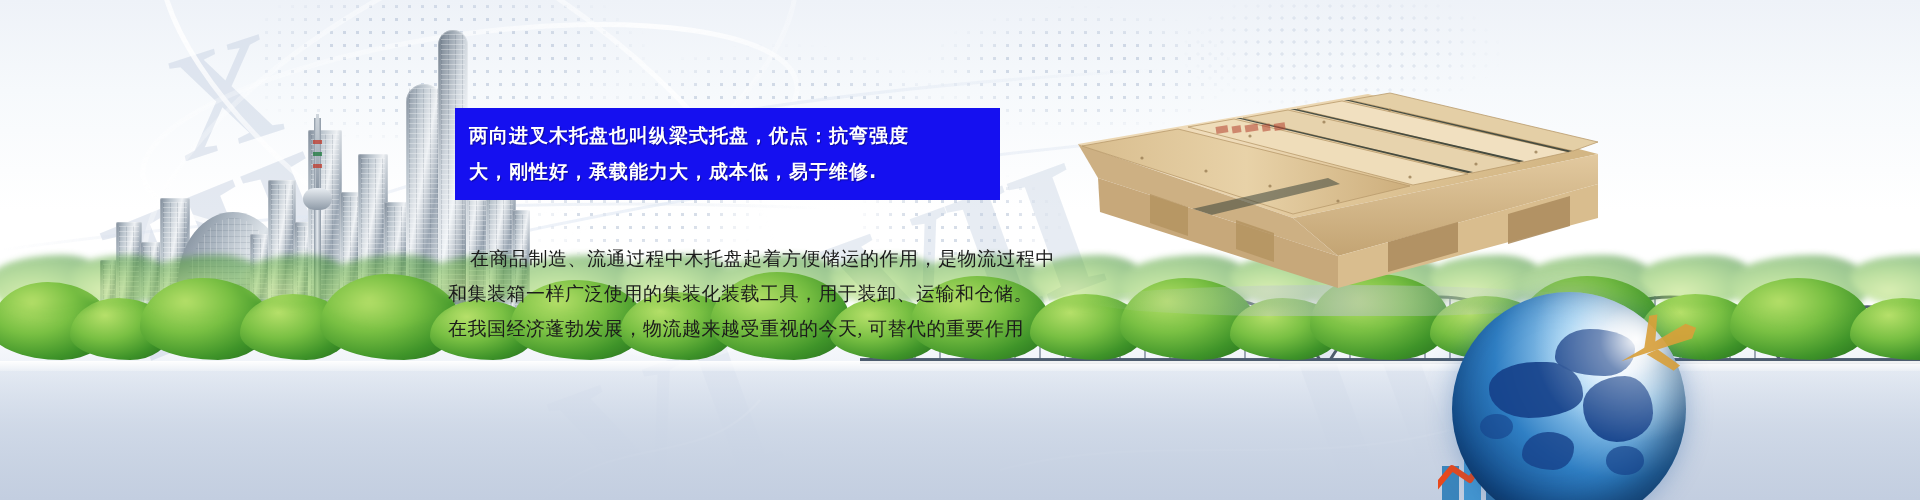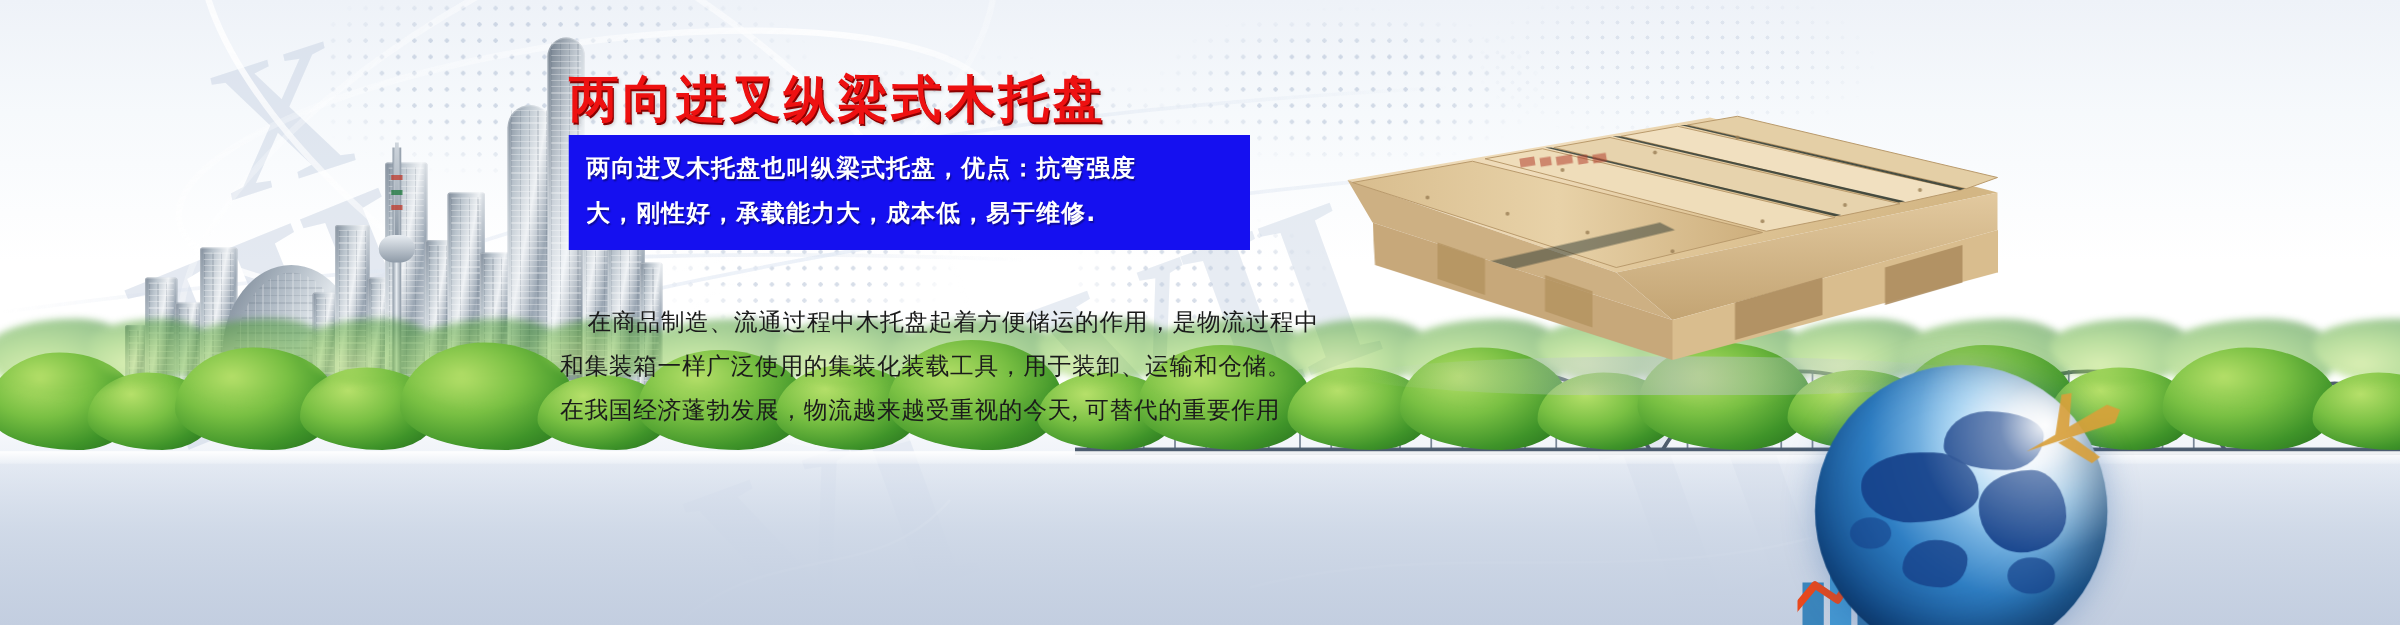--- a/index.html
+++ b/index.html
@@ -372,21 +372,20 @@
          background:radial-gradient(circle at 74% 22%,rgba(255,255,255,.95) 0%,rgba(255,255,255,.35) 12%,rgba(255,255,255,0) 34%);"></div>
   </div>
   <svg style="position:absolute;left:1600px;top:300px;width:120px;height:90px;" viewBox="0 0 120 90">
     <g fill="#d9a03a" opacity=".9" transform="rotate(-24 60 45)">
       <polygon points="18,44 92,36 100,44 92,52"></polygon>
       <polygon points="44,42 62,14 70,16 56,42"></polygon>
       <polygon points="44,48 62,74 70,72 56,48"></polygon>
     </g>
   </svg>
 
-  <div class="headline">两向进叉纵梁式木托盘</div>
 
   <div class="bluebox">
     <p>两向进叉木托盘也叫纵梁式托盘，优点：抗弯强度</p>
     <p>大，刚性好，承载能力大，成本低，易于维修.</p>
   </div>
 
   <div class="body-copy">
     <p class="noindent">在商品制造、流通过程中木托盘起着方便储运的作用，是物流过程中</p>
     <p style="text-indent:0">和集装箱一样广泛使用的集装化装载工具，用于装卸、运输和仓储。</p>
     <p style="text-indent:0">在我国经济蓬勃发展，物流越来越受重视的今天, 可替代的重要作用</p>

